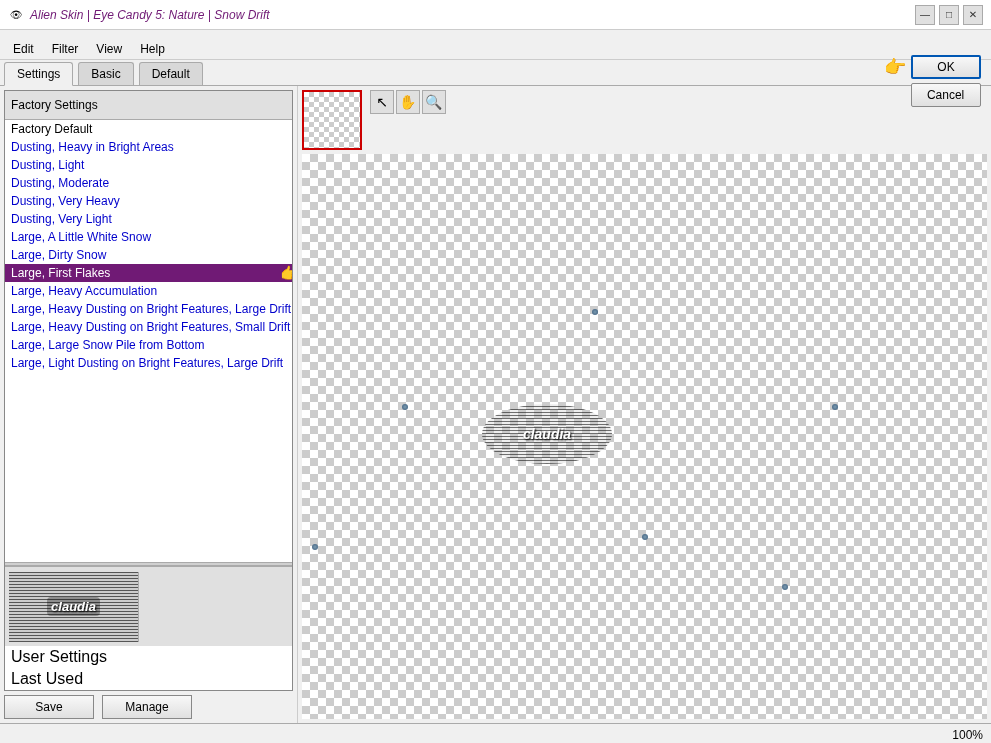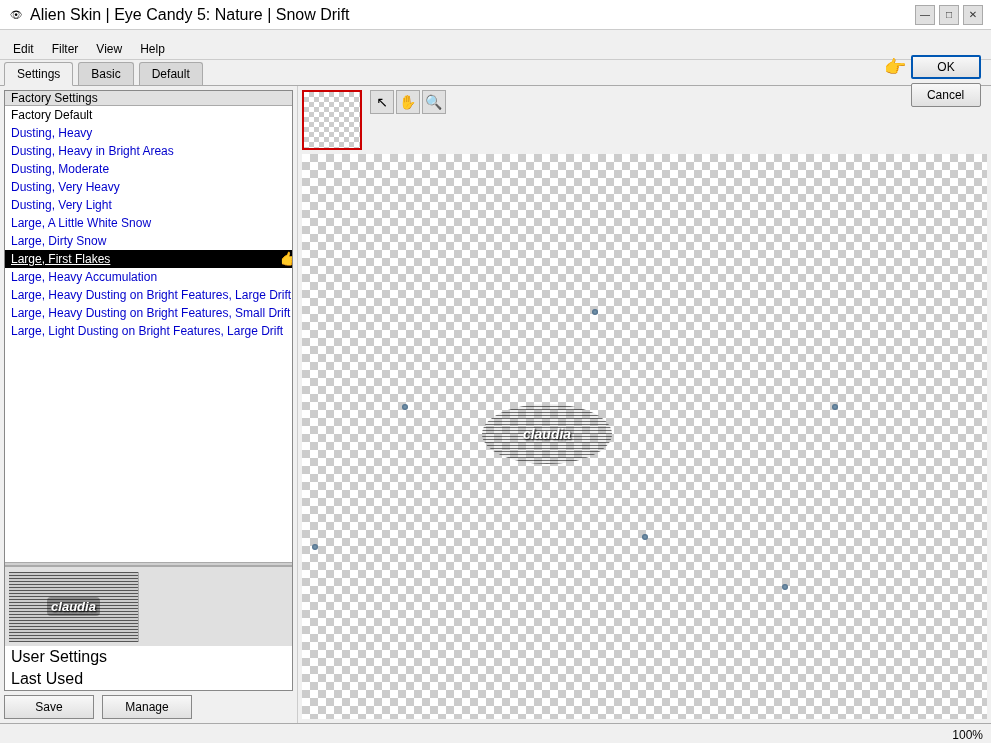--- a/index.html
+++ b/index.html
@@ -27,22 +27,23 @@
       width: 16px;
       height: 16px;
       margin-right: 6px;
       display: inline-flex;
       align-items: center;
       justify-content: center;
       font-size: 10px;
     }
     .title-bar-text {
       flex: 1;
-      font-size: 16px;
-      color: #000000;
+      font-size: 12px;
+      color: #701a75;
+      font-style: italic;
     }
     .title-bar-controls {
       display: flex;
       gap: 4px;
     }
     .title-btn {
       width: 20px;
       height: 20px;
       border: 1px solid #aaa;
       background: #e0e0e0;
@@ -153,21 +154,21 @@
     .preset-list-container {
       flex: 1;
       border: 1px solid #888;
       background: #fff;
       overflow: hidden;
       display: flex;
       flex-direction: column;
     }
     .preset-list-header {
       background: #e0e0e0;
-      padding: 0 6px;
+      padding: 7px 6px;
       font-size: 12px;
       color: #000;
       border-bottom: 1px solid #aaa;
     }
     .preset-list-scroll {
       flex: 1;
       overflow-y: auto;
       overflow-x: hidden;
     }
     .preset-list-scroll::-webkit-scrollbar {
@@ -182,23 +183,22 @@
       border: 1px solid #888;
     }
     .preset-item {
       padding: 2px 6px;
       cursor: pointer;
       color: #0000cc;
       font-size: 12px;
       white-space: nowrap;
     }
     .preset-item.selected {
-      background: #000000;
+      background: #701a75;
       color: #fff;
-      text-decoration: underline;
     }
     .preset-item.black { color: #000; }
 
     
     .section-divider {
       background: #d0d0d0;
       border-top: 1px solid #aaa;
       border-bottom: 1px solid #aaa;
     }
     .user-settings-item {
@@ -365,34 +365,35 @@
   </div>
 </div>
 
 <div class="main-content">
 
   <div class="left-panel">
     <div class="preset-list-container">
       <div class="preset-list-header">Factory Settings</div>
       <div class="preset-list-scroll">
         <div class="preset-item black">Factory Default</div>
-        <div class="preset-item">Dusting, Heavy</div>
         <div class="preset-item">Dusting, Heavy in Bright Areas</div>
+        <div class="preset-item">Dusting, Light</div>
         <div class="preset-item">Dusting, Moderate</div>
         <div class="preset-item">Dusting, Very Heavy</div>
         <div class="preset-item">Dusting, Very Light</div>
         <div class="preset-item">Large, A Little White Snow</div>
         <div class="preset-item">Large, Dirty Snow</div>
         <div class="preset-item selected" style="position:relative;">
           <span>Large, First Flakes</span>
           <span style="position:absolute; right:-8px; top:50%; transform:translateY(-50%); font-size:16px; color:#c8a800;">👉</span>
         </div>
         <div class="preset-item">Large, Heavy Accumulation</div>
         <div class="preset-item">Large, Heavy Dusting on Bright Features, Large Drift</div>
         <div class="preset-item">Large, Heavy Dusting on Bright Features, Small Drift</div>
+        <div class="preset-item">Large, Large Snow Pile from Bottom</div>
         <div class="preset-item">Large, Light Dusting on Bright Features, Large Drift</div>
       </div>
 
       <div class="section-divider" style="height:4px;"></div>
 
       <div style="display:flex; align-items:center; height:80px; background:#e0e0e0; border-top:1px solid #aaa; padding: 4px;">
         <div style="width: 130px; height: 70px; overflow:hidden; background: repeating-linear-gradient(0deg, #555 0px, #555 1px, #ccc 1px, #ccc 3px); display:flex; align-items:center; justify-content:center; border-right:1px solid #aaa;">
           <span style="color:#fff; font-size:13px; font-weight:bold; font-style:italic; text-shadow:1px 1px 2px #000; background:rgba(0,0,0,0.3); padding:2px 4px; border-radius:4px;">claudia</span>
         </div>
       </div>

